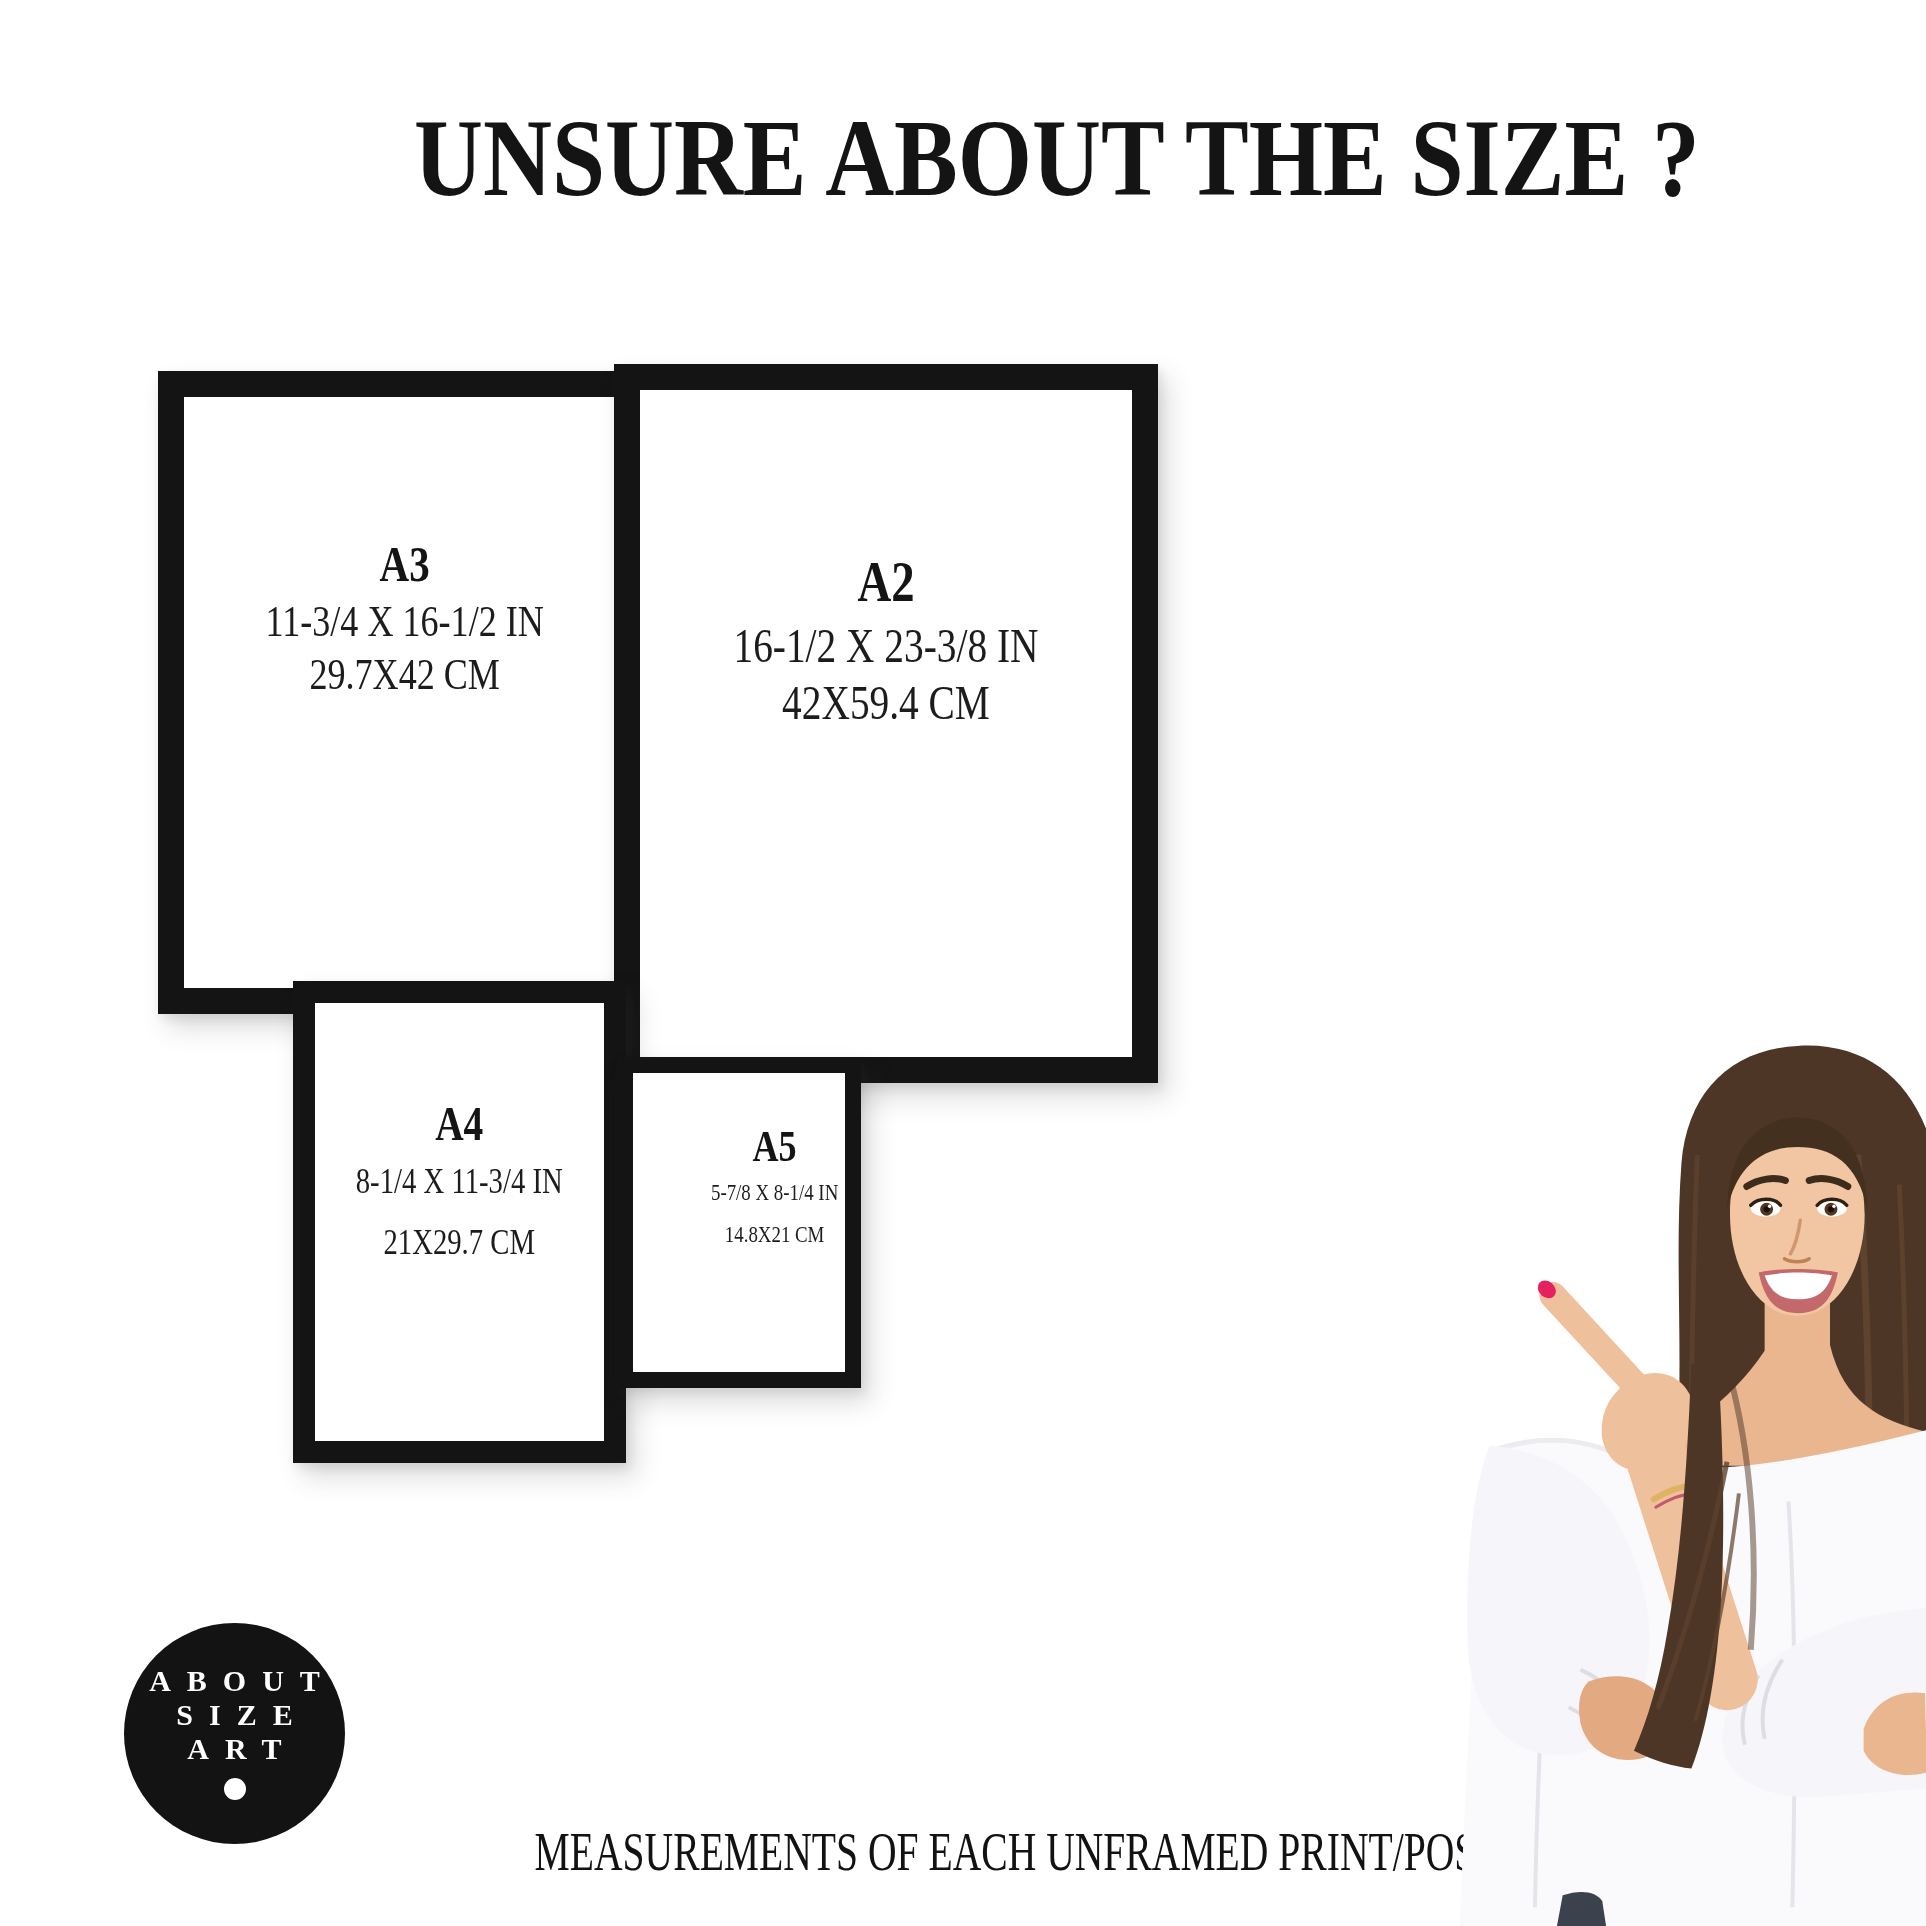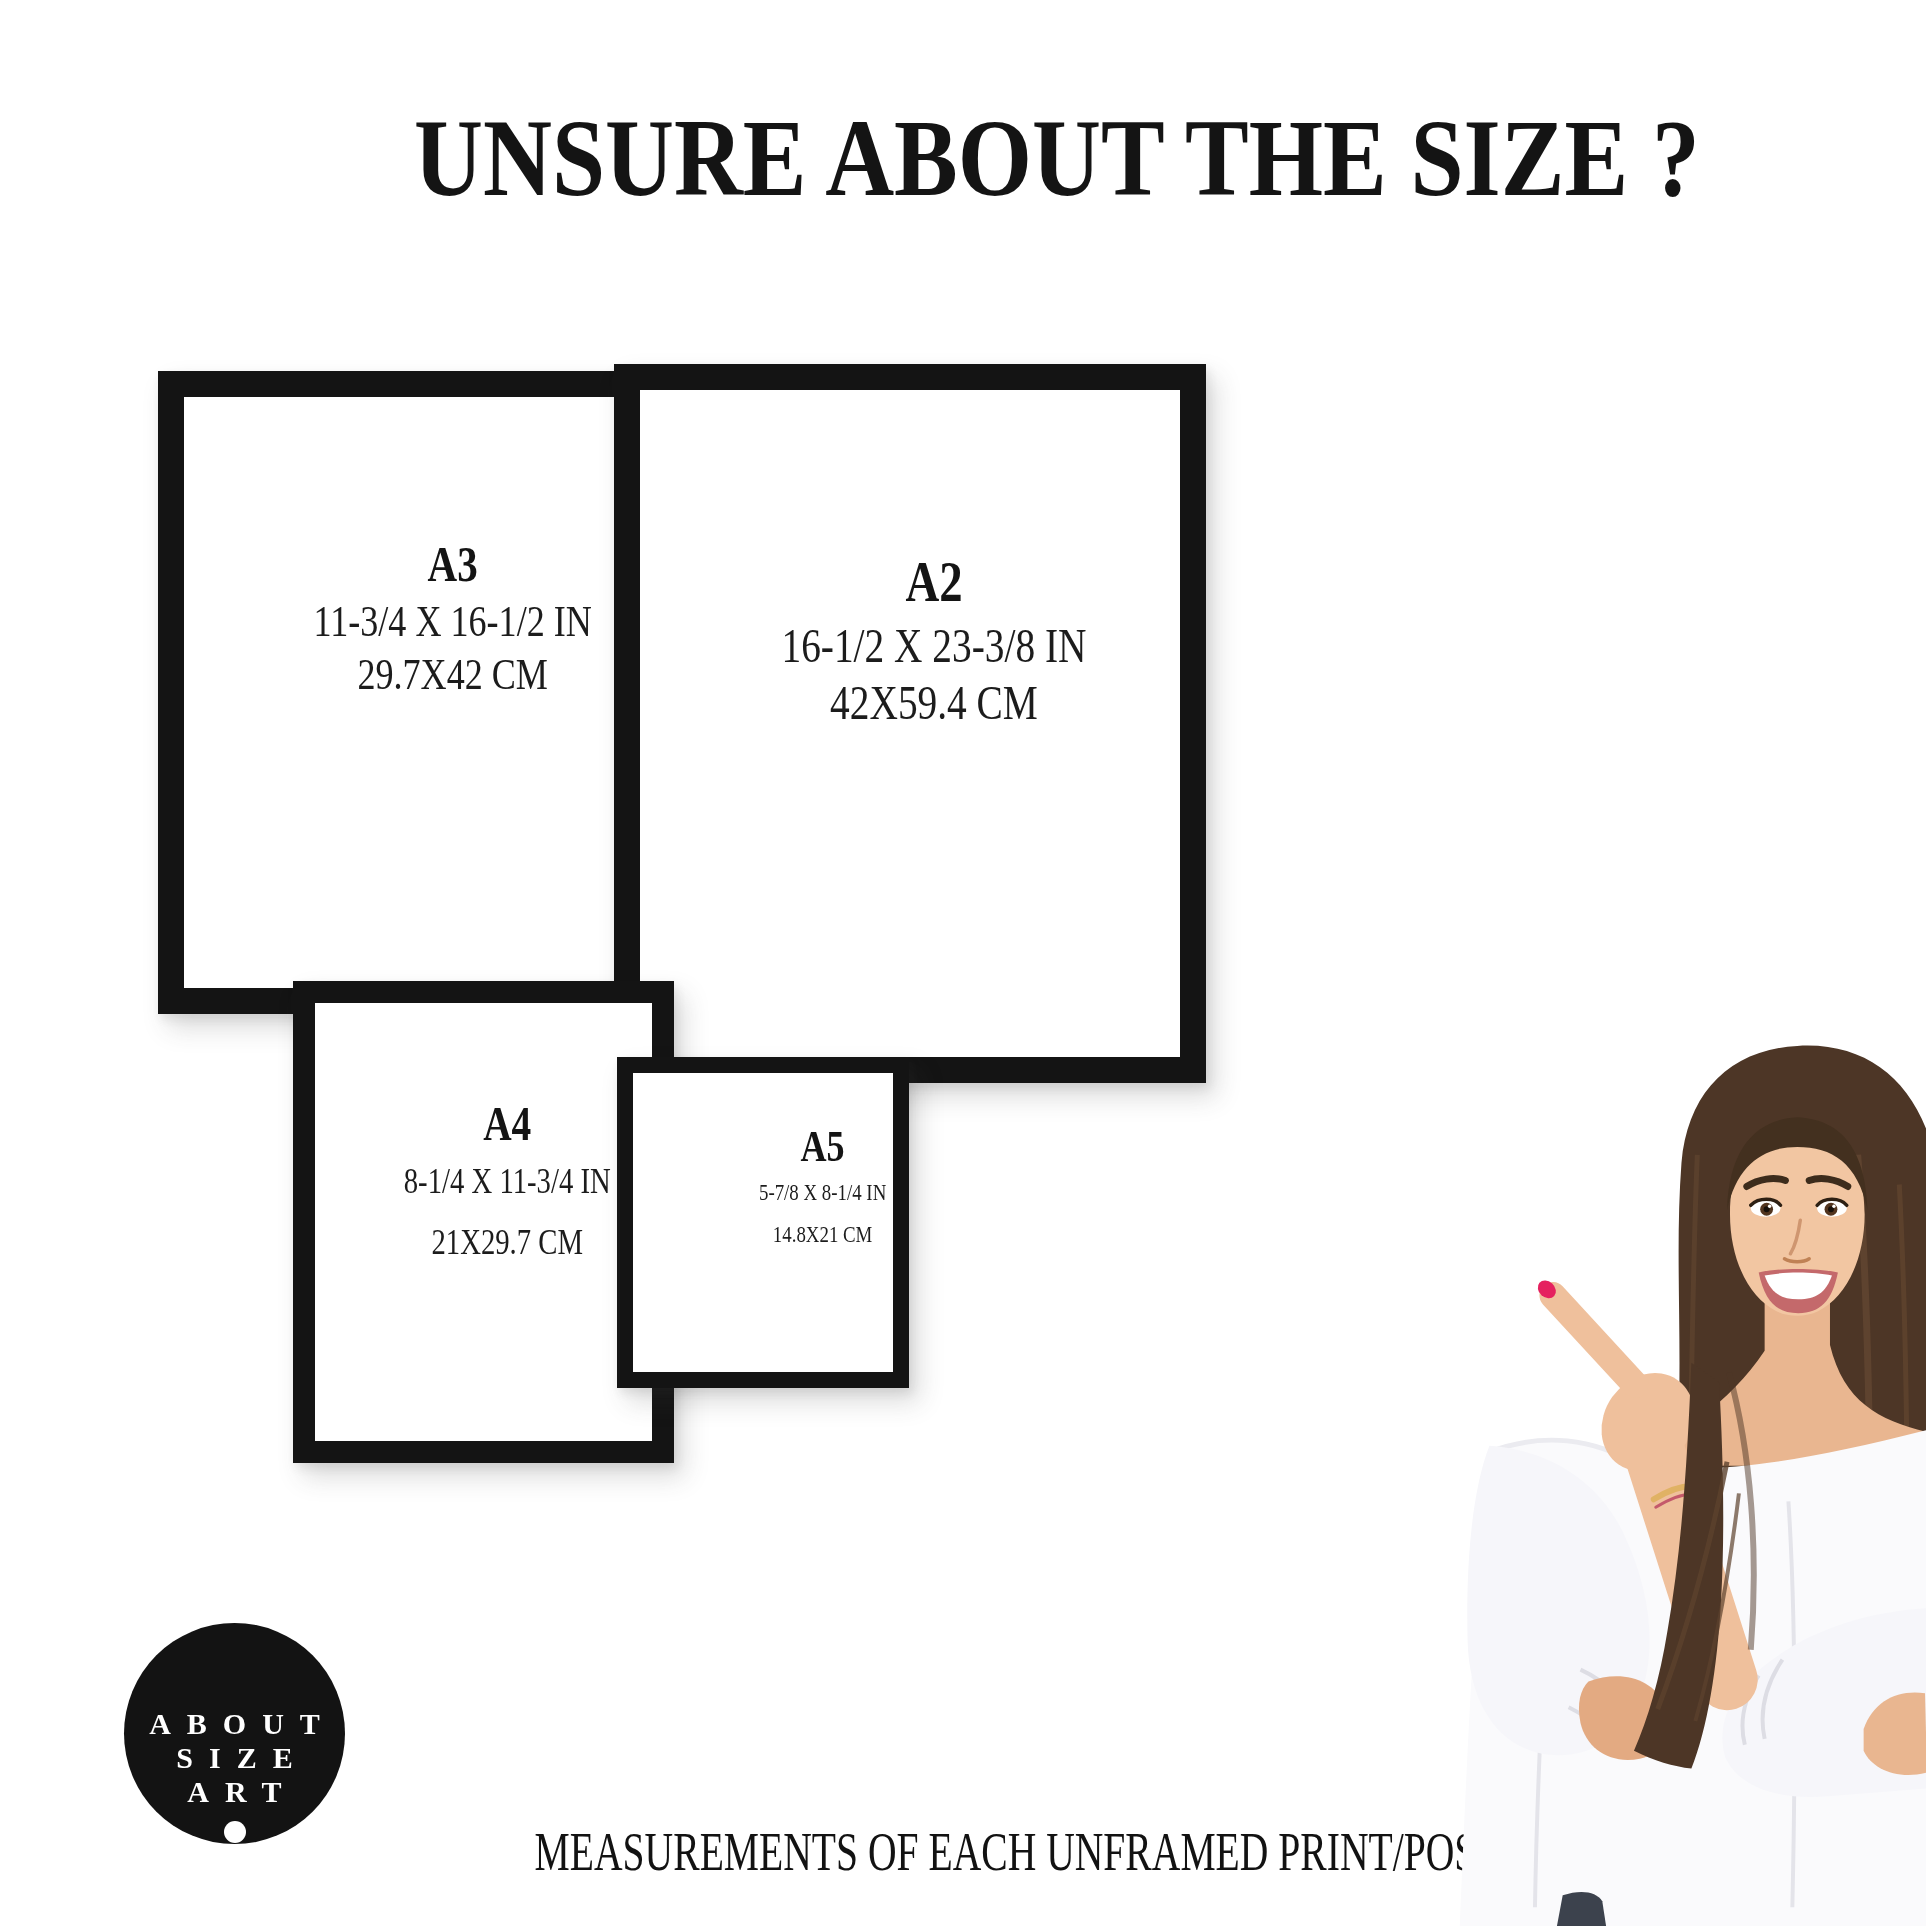--- a/index.html
+++ b/index.html
@@ -11,21 +11,20 @@
   .title{
     position:absolute;left:317px;top:99px;width:1386px;
     font-size:111px;line-height:117px;font-weight:700;text-align:center;
     letter-spacing:0px;transform:scaleX(.86);transform-origin:50% 50%;
     color:#141414;white-space:nowrap;
   }
   
   .frame{
     position:absolute;background:#ffffff;border-style:solid;border-color:#141414;
     box-shadow:10px 14px 24px rgba(60,60,60,.18),3px 5px 9px rgba(60,60,60,.10);
-    padding-left:48px;
   }
   .plate{width:100%;height:100%;display:flex;flex-direction:column;align-items:center;text-align:center;}
   .plate-inner{transform:scaleX(.82);transform-origin:50% 0;white-space:nowrap;}
   .f-label{font-weight:700;color:#141414;}
   .f-dim{font-weight:400;color:#1c1c1c;}
 
   .f-a3{left:158px;top:371px;width:441px;height:591px;border-width:26px;}
   .f-a3 .plate{padding-top:137px;}
   .f-a3 .f-label{font-size:50px;line-height:61px;}
   .f-a3 .f-dim{font-size:44px;line-height:53px;}
@@ -50,21 +49,21 @@
   .f-a5 .f-label{font-size:44px;line-height:55px;}
   .f-a5 .f-dim{font-size:23px;line-height:38px;}
   .f-a5 .f-cm{margin-top:4px;}
 
   
   .logo{
     position:absolute;left:124px;top:1623px;width:221px;height:221px;border-radius:50%;
     background:#131313;display:flex;flex-direction:column;align-items:center;
     padding-top:0;box-sizing:border-box;justify-content:flex-start;
   }
-  .logo-text{margin-top:84px;display:flex;flex-direction:column;align-items:center;}
+  .logo-text{margin-top:41px;display:flex;flex-direction:column;align-items:center;}
   .logo-line{
     color:#ffffff;font-weight:700;font-size:30px;line-height:34px;
     letter-spacing:16px;margin-left:16px;text-align:center;
   }
   .logo-dot{width:22px;height:22px;border-radius:50%;background:#ffffff;margin-top:12px;}
 
   
   .footer{
     position:absolute;left:396px;top:1822px;width:990px;text-align:center;
     font-size:55px;line-height:59px;font-weight:400;color:#121212;

